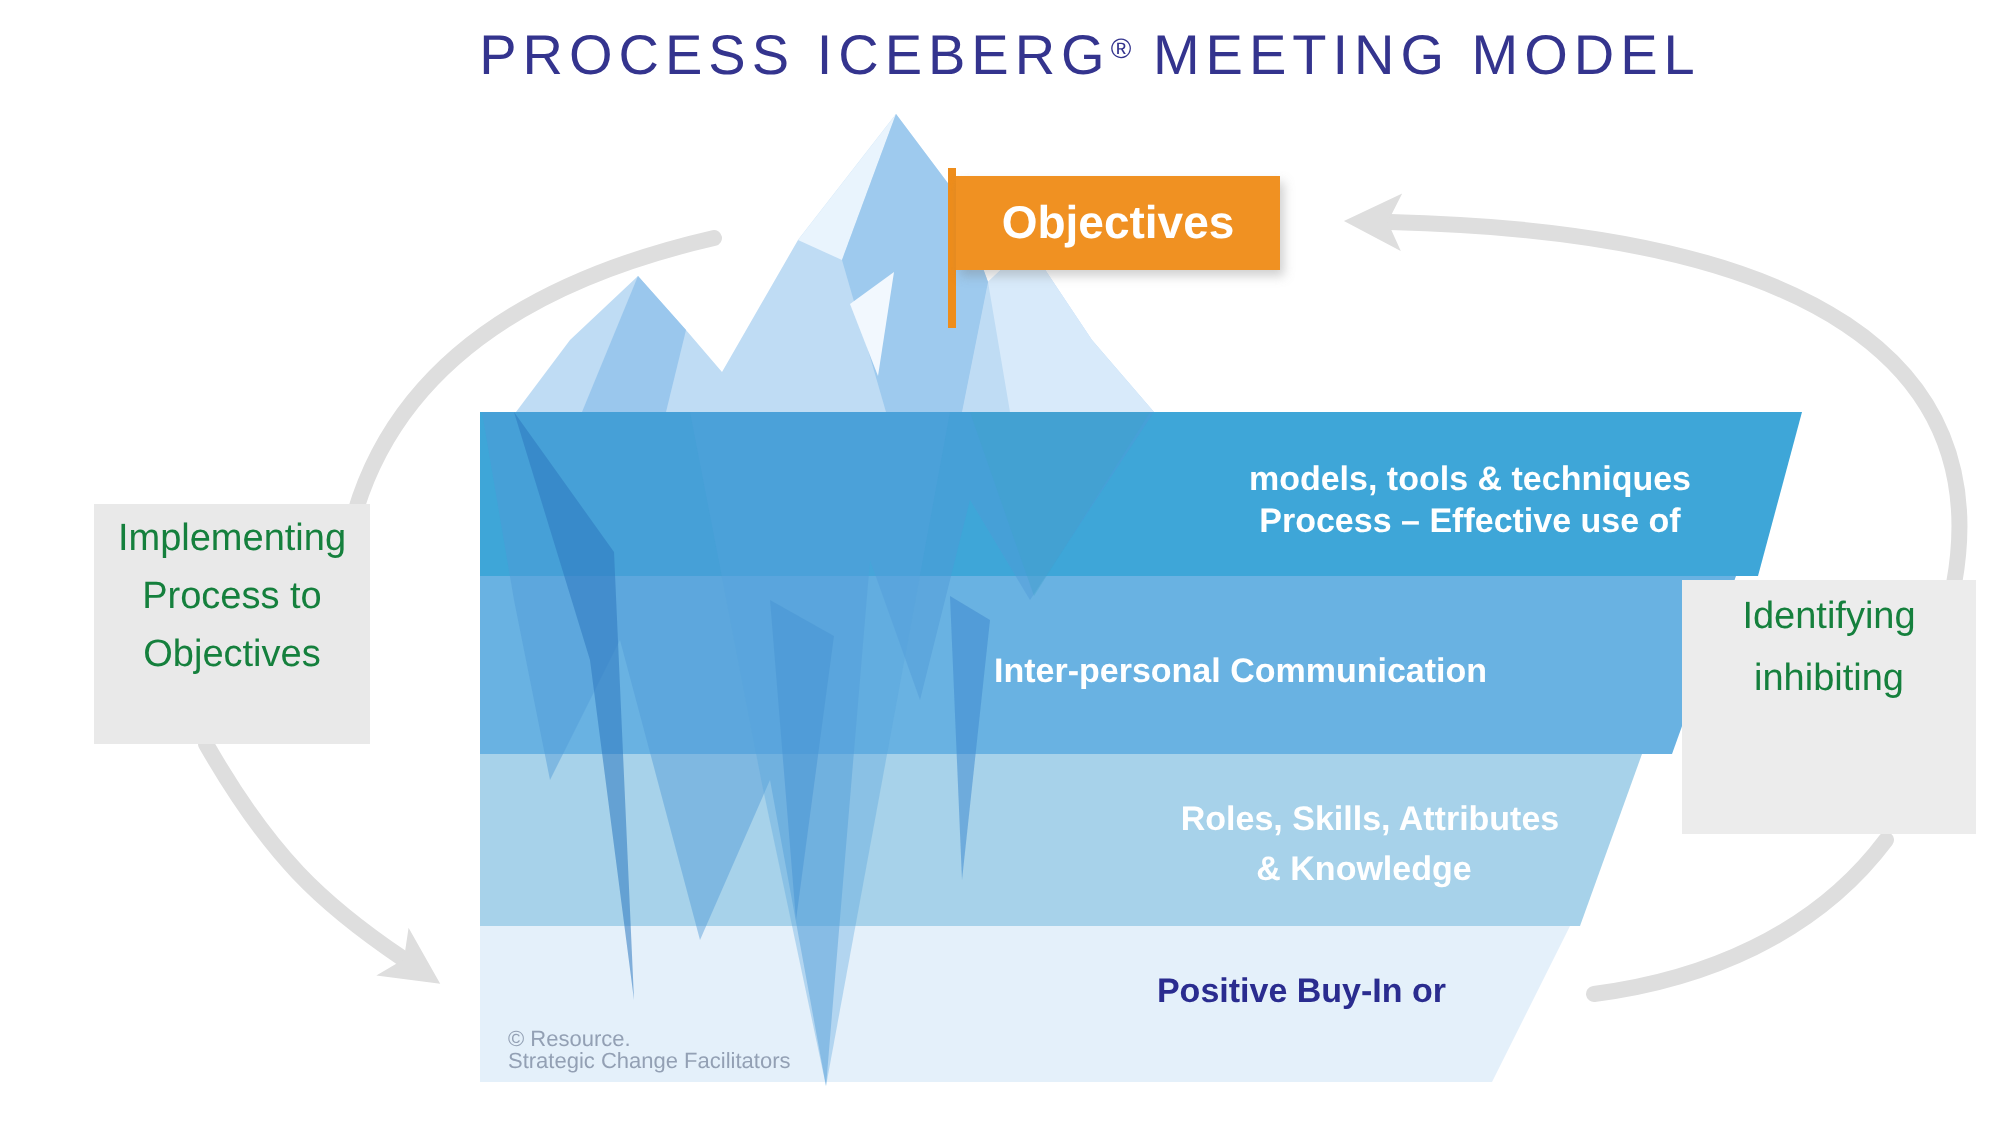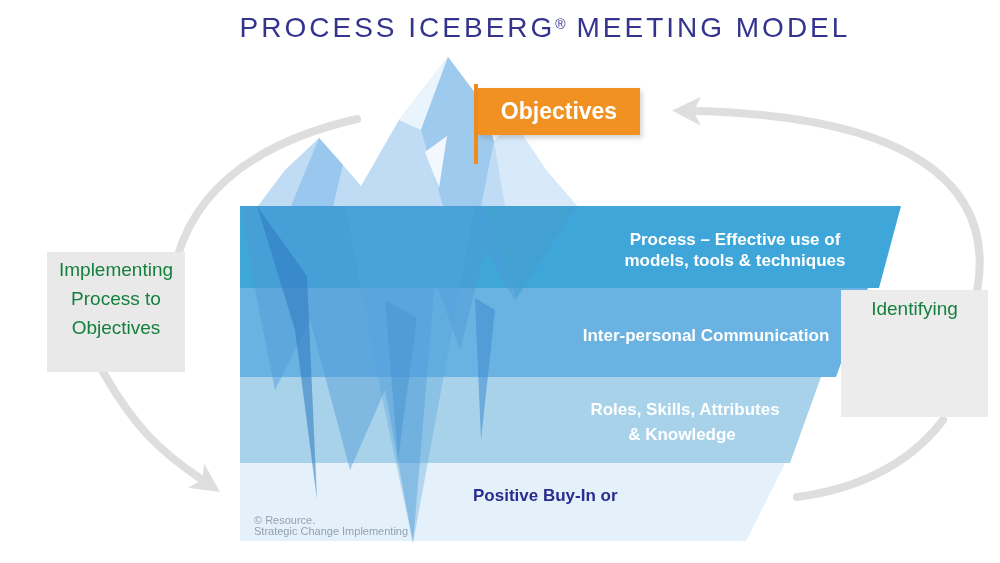--- a/index.html
+++ b/index.html
@@ -17,24 +17,24 @@
   #diagram-svg{top:0;left:0;}
   #objectives-flag{
     left:433px;top:88px;width:162px;height:47px;background:#f09122;
     color:#ffffff;font-weight:bold;font-size:23px;text-align:center;line-height:47px;
     box-shadow:2px 3px 5px rgba(120,120,120,.35);
   }
   #flag-pole{left:429px;top:84px;width:4px;height:80px;background:#ee8d1b;}
   .band-label{color:#ffffff;font-weight:bold;font-size:17px;}
   .band-label span{display:block;}
   #band1-label{left:530px;top:229px;width:320px;text-align:center;line-height:21px;}
-  #band2-label{left:501px;top:325px;width:320px;text-align:center;line-height:21px;}
+  #band2-label{left:452px;top:325px;width:320px;line-height:21px;}
   #band3-label{left:487px;top:397px;width:300px;text-align:center;line-height:25px;}
   #band3-label span:first-child{padding-left:6px;}
-  #band4-label{left:428px;top:484px;width:250px;text-align:left;line-height:24px;color:#2a2c8f;}
+  #band4-label{left:428px;top:484px;width:250px;text-align:right;line-height:24px;color:#2a2c8f;}
   .note-box{
     background:#e9e9e9;color:#15803d;text-align:center;font-size:19px;
   }
   .note-box span{display:block;}
   #note-left{left:2px;top:252px;width:138px;height:120px;line-height:29px;padding-top:3px;box-sizing:border-box;}
   #note-right{left:796px;top:290px;width:147px;height:127px;line-height:31px;padding-top:3px;box-sizing:border-box;background:#ececec;}
   #credit{
     left:209px;top:515px;font-size:11px;line-height:11px;color:#93a0b4;
   }
   #credit span{display:block;}
@@ -83,41 +83,42 @@
       <polygon points="403,57 433,97 449,141 436,206 398,206 376,130" fill="#9ecaee"></polygon>
       <polygon points="449,141 469,122 501,170 532,206 460,206" fill="#d8eafa"></polygon>
       <polygon points="380,152 402,136 394,188" fill="#f2f8fe"></polygon>
     </g>
   </svg>
 
   <div class="abs" id="flag-pole"></div>
   <div class="abs" id="objectives-flag">Objectives</div>
 
   <div class="abs band-label" id="band1-label">
+    <span>models, tools &amp; techniques</span>
     <span>Process – Effective use of</span>
-    <span>models, tools &amp; techniques</span>
   </div>
   <div class="abs band-label" id="band2-label">
     <span>Inter-personal Communication</span>
   </div>
   <div class="abs band-label" id="band3-label">
     <span>Roles, Skills, Attributes</span>
     <span>&amp; Knowledge</span>
   </div>
   <div class="abs band-label" id="band4-label">
     <span>Positive Buy-In or</span>
   </div>
 
   <div class="abs note-box" id="note-left">
     <span>Implementing</span>
     <span>Process to</span>
     <span>Objectives</span>
   </div>
   <div class="abs note-box" id="note-right">
     <span>Identifying</span>
+    <span>inhibiting</span>
   </div>
 
   <div class="abs" id="credit">
     <span>© Resource.</span>
-    <span>Strategic Change Implementing</span>
+    <span>Strategic Change Facilitators</span>
   </div>
 
 </div>
 
 </body></html>

